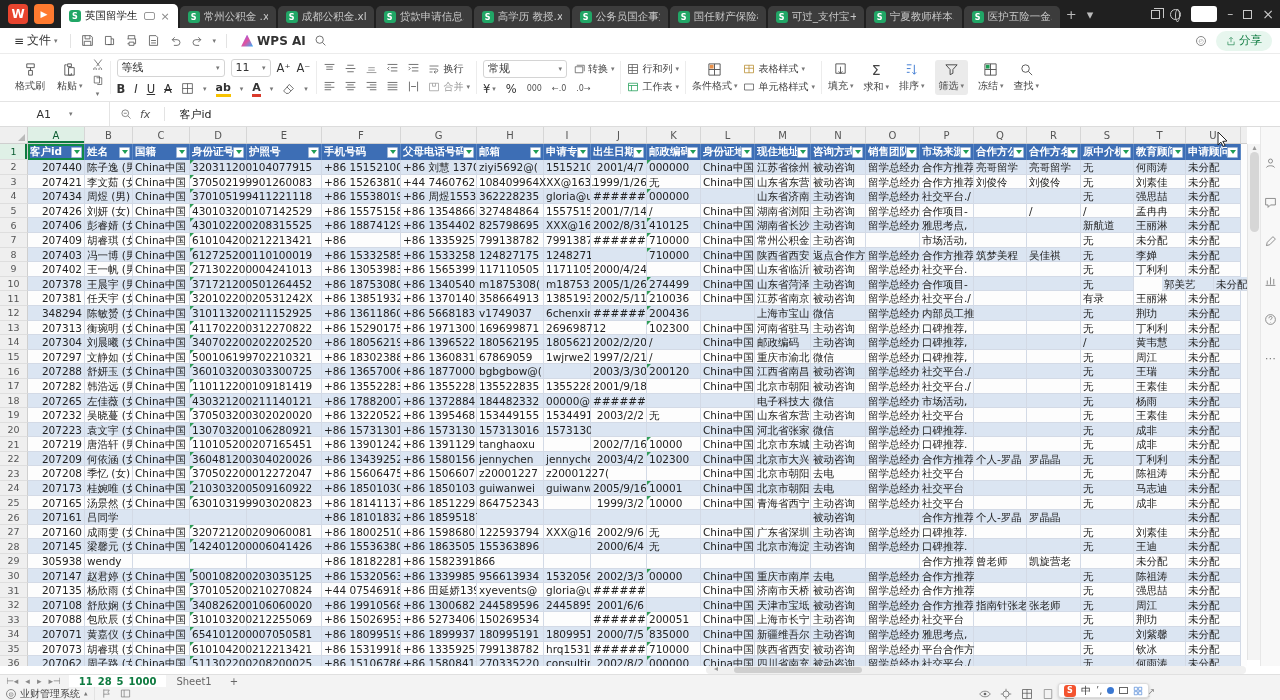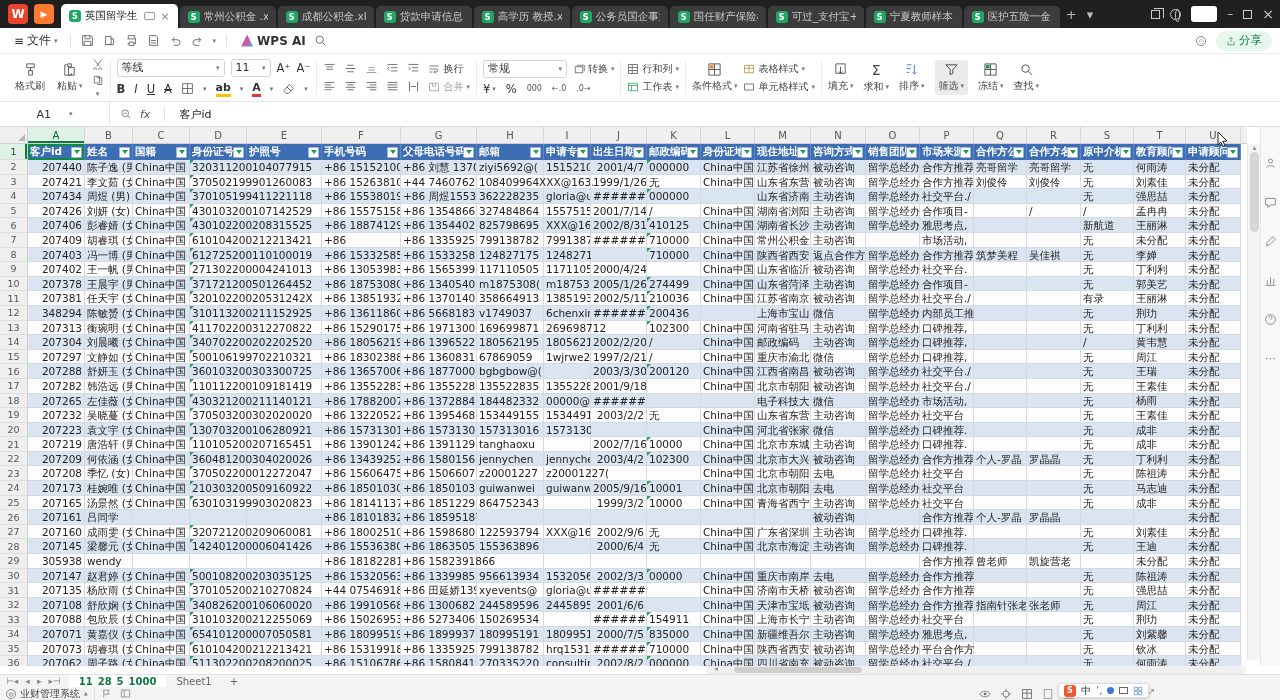--- a/index.html
+++ b/index.html
@@ -857,21 +857,21 @@
         <div class="cell ar" style="width: 56px;">2005/1/26</div>
         <div class="cell tri" style="width: 54px;">274499</div>
         <div class="cell" style="width: 54px;">China中国</div>
         <div class="cell" style="width: 56px;">山东省菏泽</div>
         <div class="cell" style="width: 55px;">主动咨询</div>
         <div class="cell" style="width: 54px;">留学总经办</div>
         <div class="cell spill" style="width: 54px;">合作项目-</div>
         <div class="cell" style="width: 53px;"></div>
         <div class="cell" style="width: 54px;"></div>
         <div class="cell" style="width: 53px;">无</div>
-        <div class="cell" style="width: 52px;">郭美艺</div>
+        <div class="cell" style="width: 52px; margin-left: 28px;">郭美艺</div>
         <div class="cell" style="width: 55px;">未分配</div>
       </div>
       <div class="grow">
         <div class="gut">11</div>
         <div class="cell ar" style="width: 57px;">207381</div>
         <div class="cell" style="width: 48px;">任天宇 (女</div>
         <div class="cell" style="width: 57px;">China中国</div>
         <div class="cell spill tri" style="width: 57px;">32010220020531242X</div>
         <div class="cell" style="width: 75px;"></div>
         <div class="cell" style="width: 79px;">+86 13851932</div>
@@ -1049,21 +1049,21 @@
         <div class="cell ar" style="width: 56px;">########</div>
         <div class="cell" style="width: 54px;"></div>
         <div class="cell" style="width: 54px;"></div>
         <div class="cell" style="width: 56px;">电子科技大</div>
         <div class="cell" style="width: 55px;">微信</div>
         <div class="cell" style="width: 54px;">留学总经办</div>
         <div class="cell spill" style="width: 54px;">市场活动,</div>
         <div class="cell" style="width: 53px;"></div>
         <div class="cell" style="width: 54px;"></div>
         <div class="cell" style="width: 53px;">无</div>
-        <div class="cell" style="width: 52px; font-family: Liberation Serif, serif;">杨雨</div>
+        <div class="cell" style="width: 52px;">杨雨</div>
         <div class="cell" style="width: 55px;">未分配</div>
       </div>
       <div class="grow">
         <div class="gut">19</div>
         <div class="cell ar" style="width: 57px;">207232</div>
         <div class="cell" style="width: 48px;">吴晓蔓 (女</div>
         <div class="cell" style="width: 57px;">China中国</div>
         <div class="cell spill tri" style="width: 57px;">370503200302020020</div>
         <div class="cell" style="width: 75px;"></div>
         <div class="cell" style="width: 79px;">+86 13220522</div>
@@ -1400,21 +1400,21 @@
         <div class="cell ar" style="width: 57px;">207088</div>
         <div class="cell" style="width: 48px;">包欣辰 (女</div>
         <div class="cell" style="width: 57px;">China中国</div>
         <div class="cell spill tri" style="width: 57px;">310103200212255069</div>
         <div class="cell" style="width: 75px;"></div>
         <div class="cell" style="width: 79px;">+86 15026953</div>
         <div class="cell" style="width: 76px;">+86 52734062</div>
         <div class="cell spill" style="width: 67px;">150269534</div>
         <div class="cell" style="width: 47px;"></div>
         <div class="cell ar" style="width: 56px;">########</div>
-        <div class="cell tri" style="width: 54px;">154911</div>
+        <div class="cell tri" style="width: 54px;">200051</div>
         <div class="cell" style="width: 54px;">China中国</div>
         <div class="cell" style="width: 56px;">上海市长宁</div>
         <div class="cell" style="width: 55px;">主动咨询</div>
         <div class="cell" style="width: 54px;">留学总经办</div>
         <div class="cell spill" style="width: 54px;">社交平台</div>
         <div class="cell" style="width: 53px;"></div>
         <div class="cell" style="width: 54px;"></div>
         <div class="cell" style="width: 53px;">无</div>
         <div class="cell" style="width: 52px;">荆玏</div>
         <div class="cell" style="width: 55px;">未分配</div>

